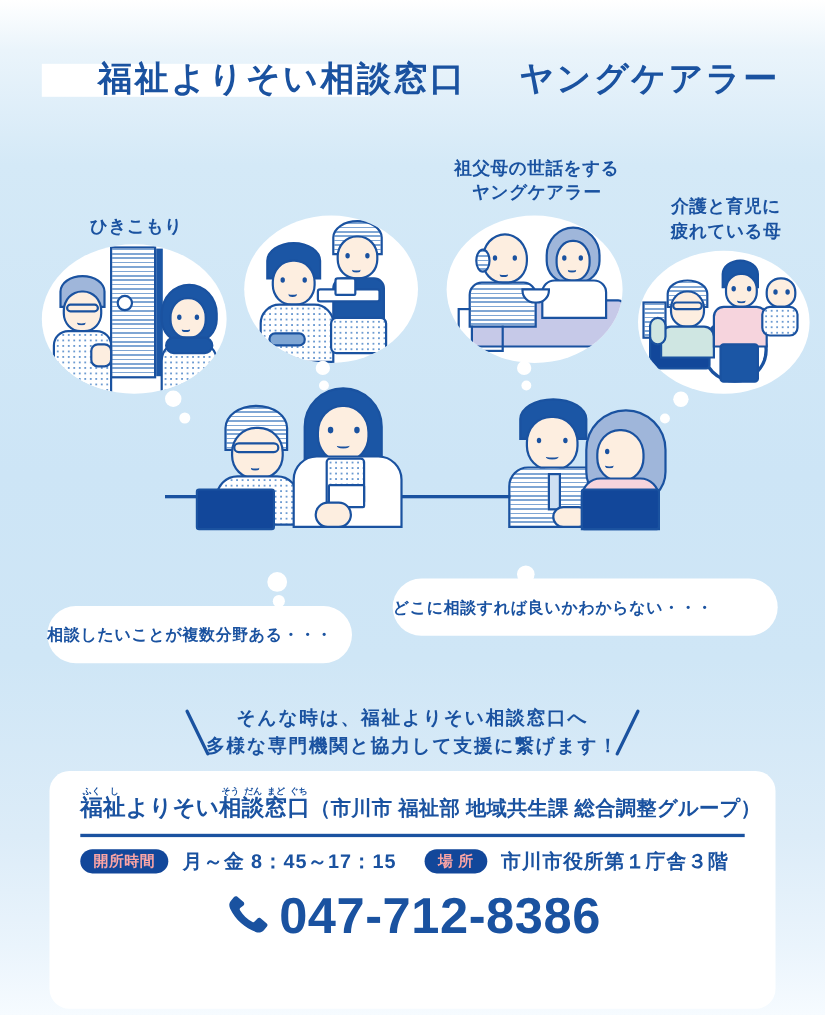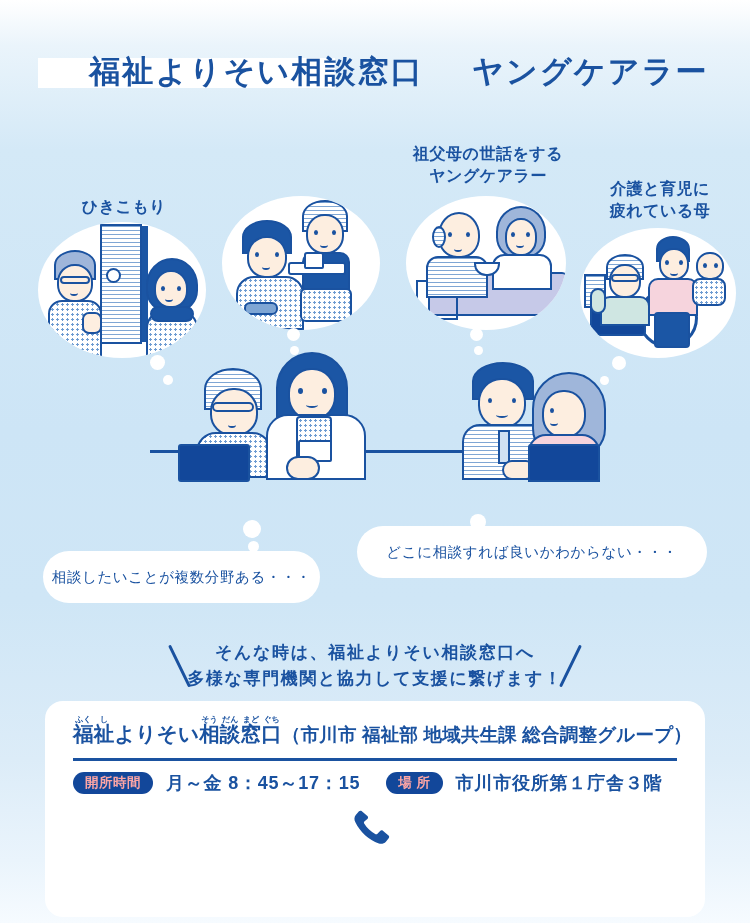--- a/index.html
+++ b/index.html
@@ -156,23 +156,22 @@
     border-radius: 3px;
   }
 
   
   .speech {
     position: absolute;
     background: #ffffff;
     border-radius: 34px;
     display: flex;
     align-items: center;
-    justify-content: center;
-    color: #1a52a0;
-    font-weight: normal;
+    color: #1a52a0;
+    font-weight: bold;
     font-size: 14.5px;
     letter-spacing: 0.6px;
     white-space: nowrap;
   }
   .speech-tail {
     position: absolute;
     border-radius: 50%;
     background: #ffffff;
   }
 
@@ -506,17 +505,18 @@
       <span class="detail-val">月～金  8：45～17：15</span>
       <span class="gap"></span>
       <span class="pill">場 所</span>
       <span class="detail-val">市川市役所第１庁舎３階</span>
     </div>
 
     <div class="phone-row">
       <svg class="phone-icon" width="42" height="42" viewBox="0 0 24 24" fill="#1a52a0">
         <path d="M6.6 2.3c-.5-.3-1.2-.2-1.6.3L3.3 4.6c-.9 1.1-1 2.6-.3 4 1.4 2.9 3.3 5.4 5.6 7.5 2.3 2.1 5 3.7 7.9 4.7 1.4.5 3 .1 4-1l1.6-1.9c.4-.5.4-1.2-.1-1.6l-3.2-2.7c-.5-.4-1.2-.3-1.6.1l-1.5 1.6c-.3.3-.7.4-1.1.2-1.4-.7-2.6-1.6-3.7-2.6-1.1-1-2-2.2-2.8-3.5-.2-.4-.2-.8.1-1.1l1.7-1.4c.5-.4.5-1.1.2-1.6L6.6 2.3z"></path>
       </svg>
+      <span class="phone-num">047-712-8386</span>
     </div>
 
   </div>
 
 </div>
 
 </body></html>

